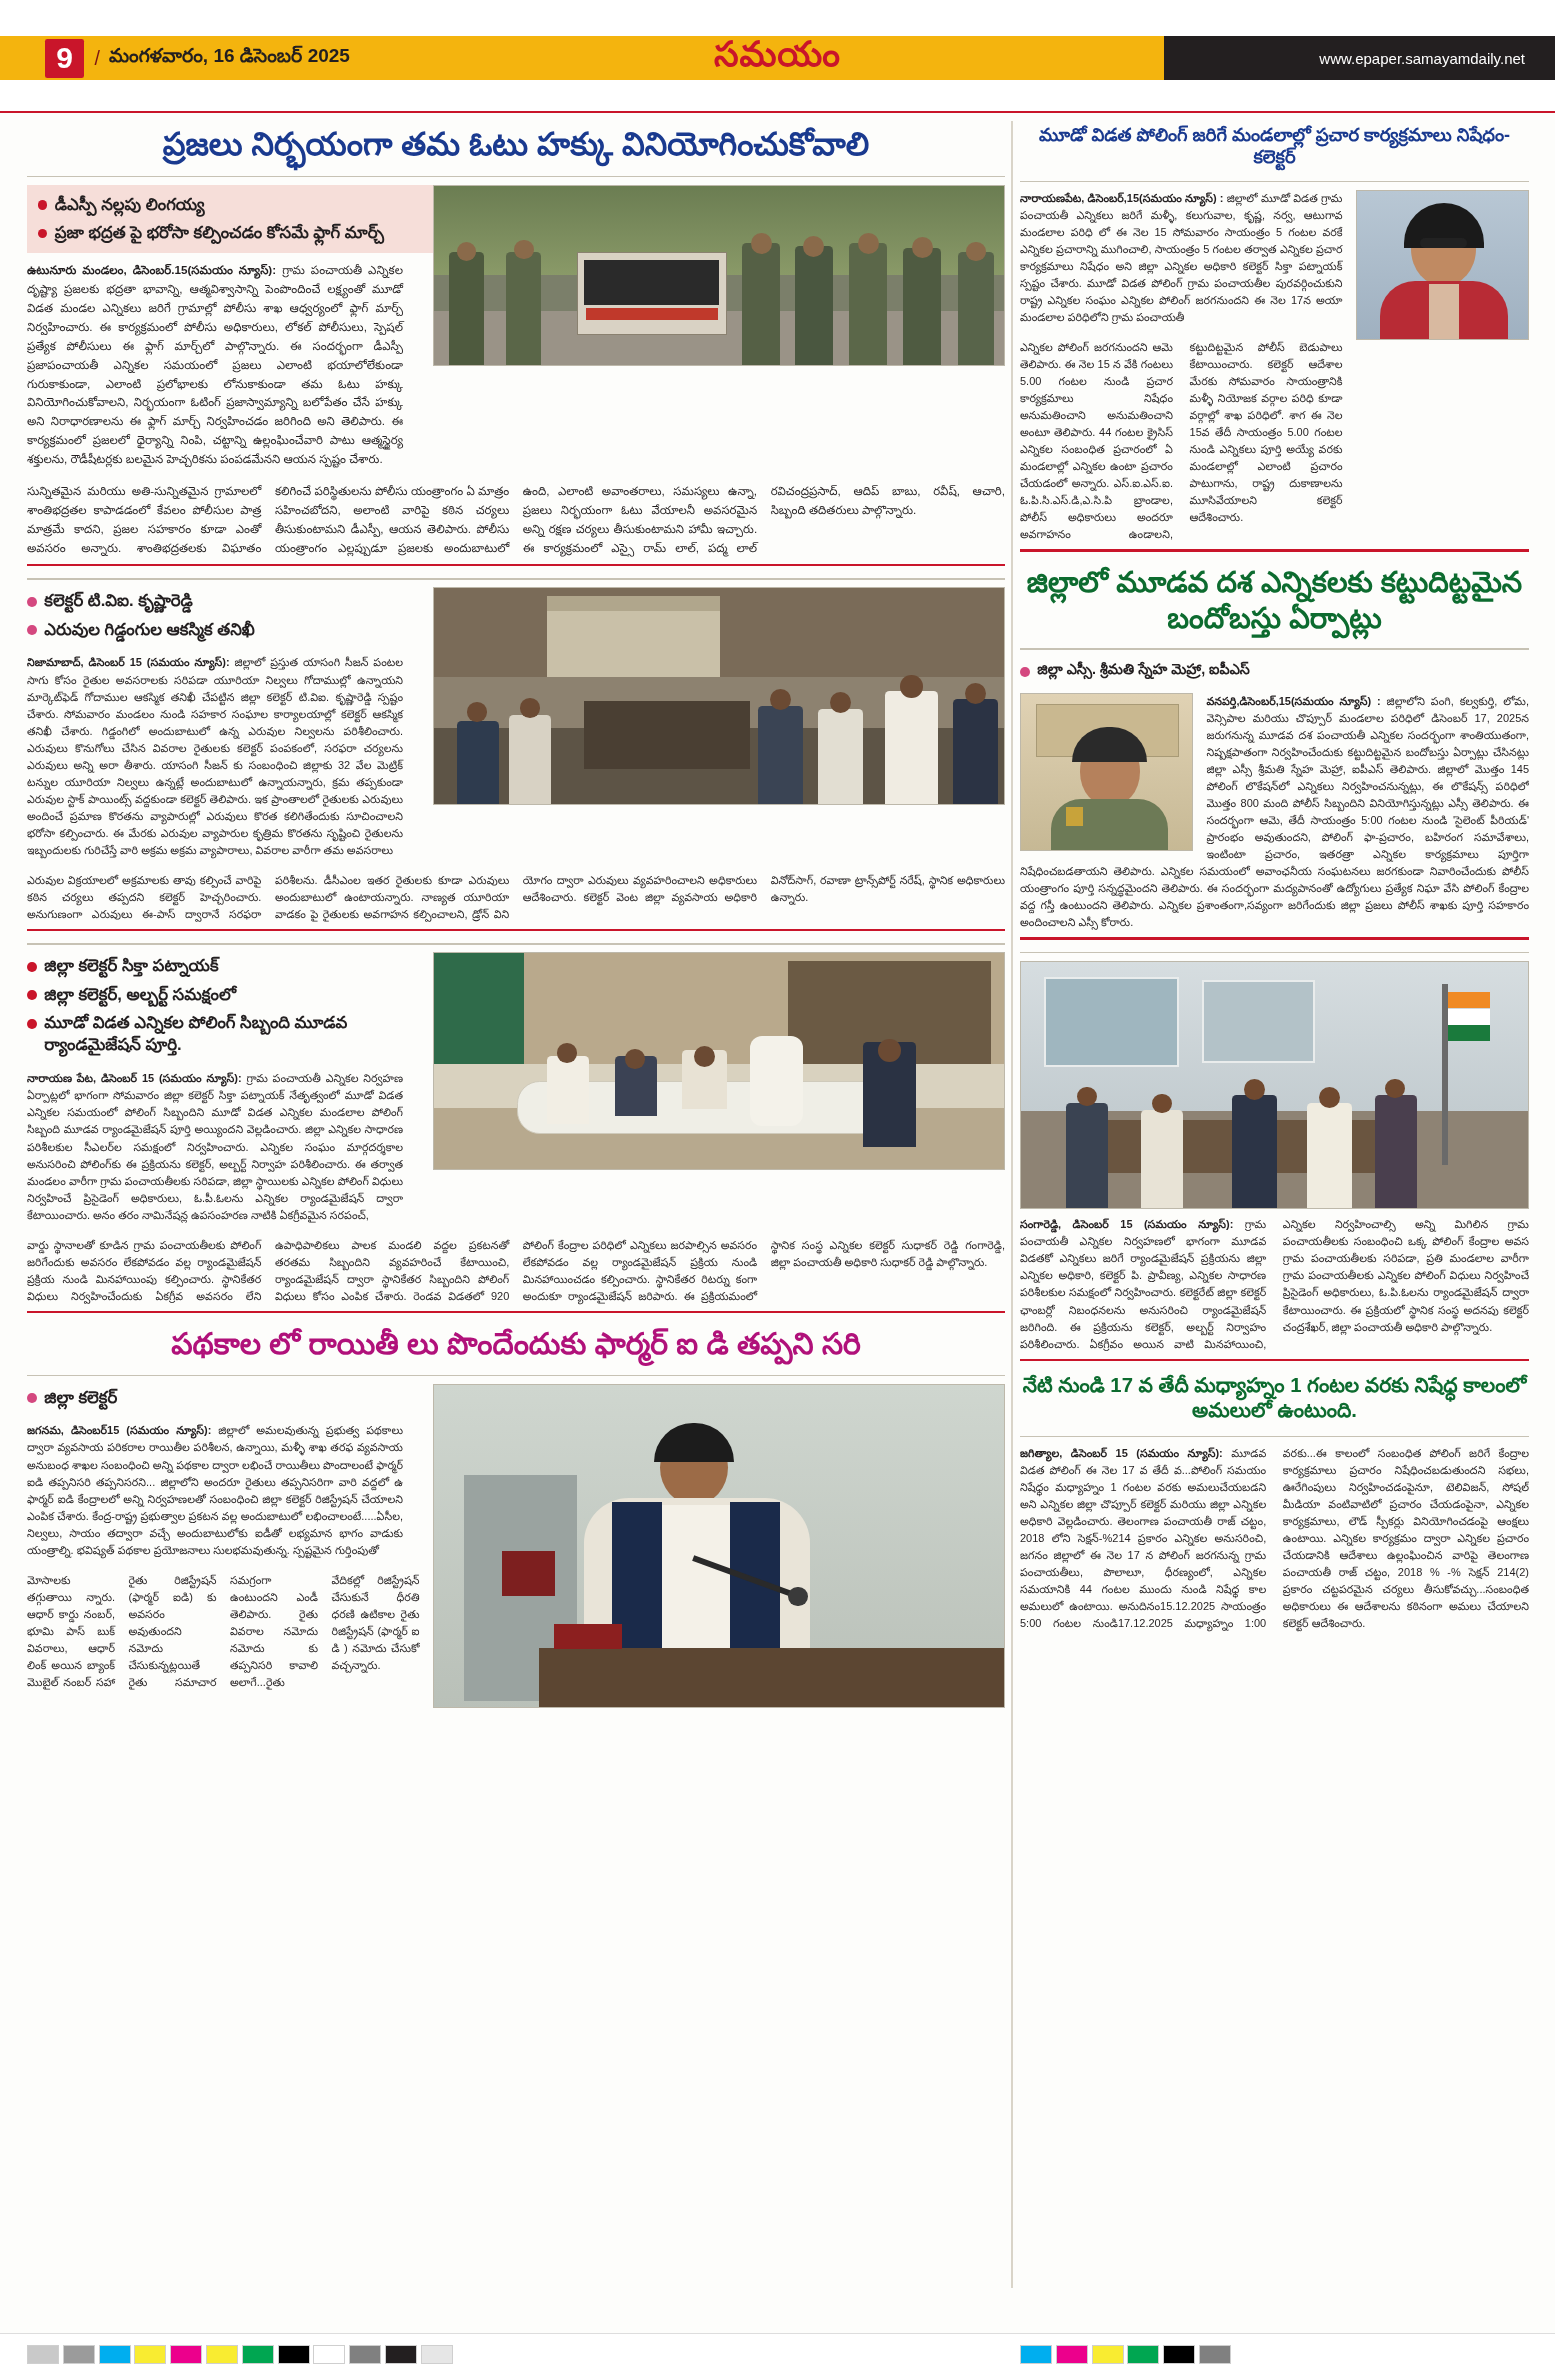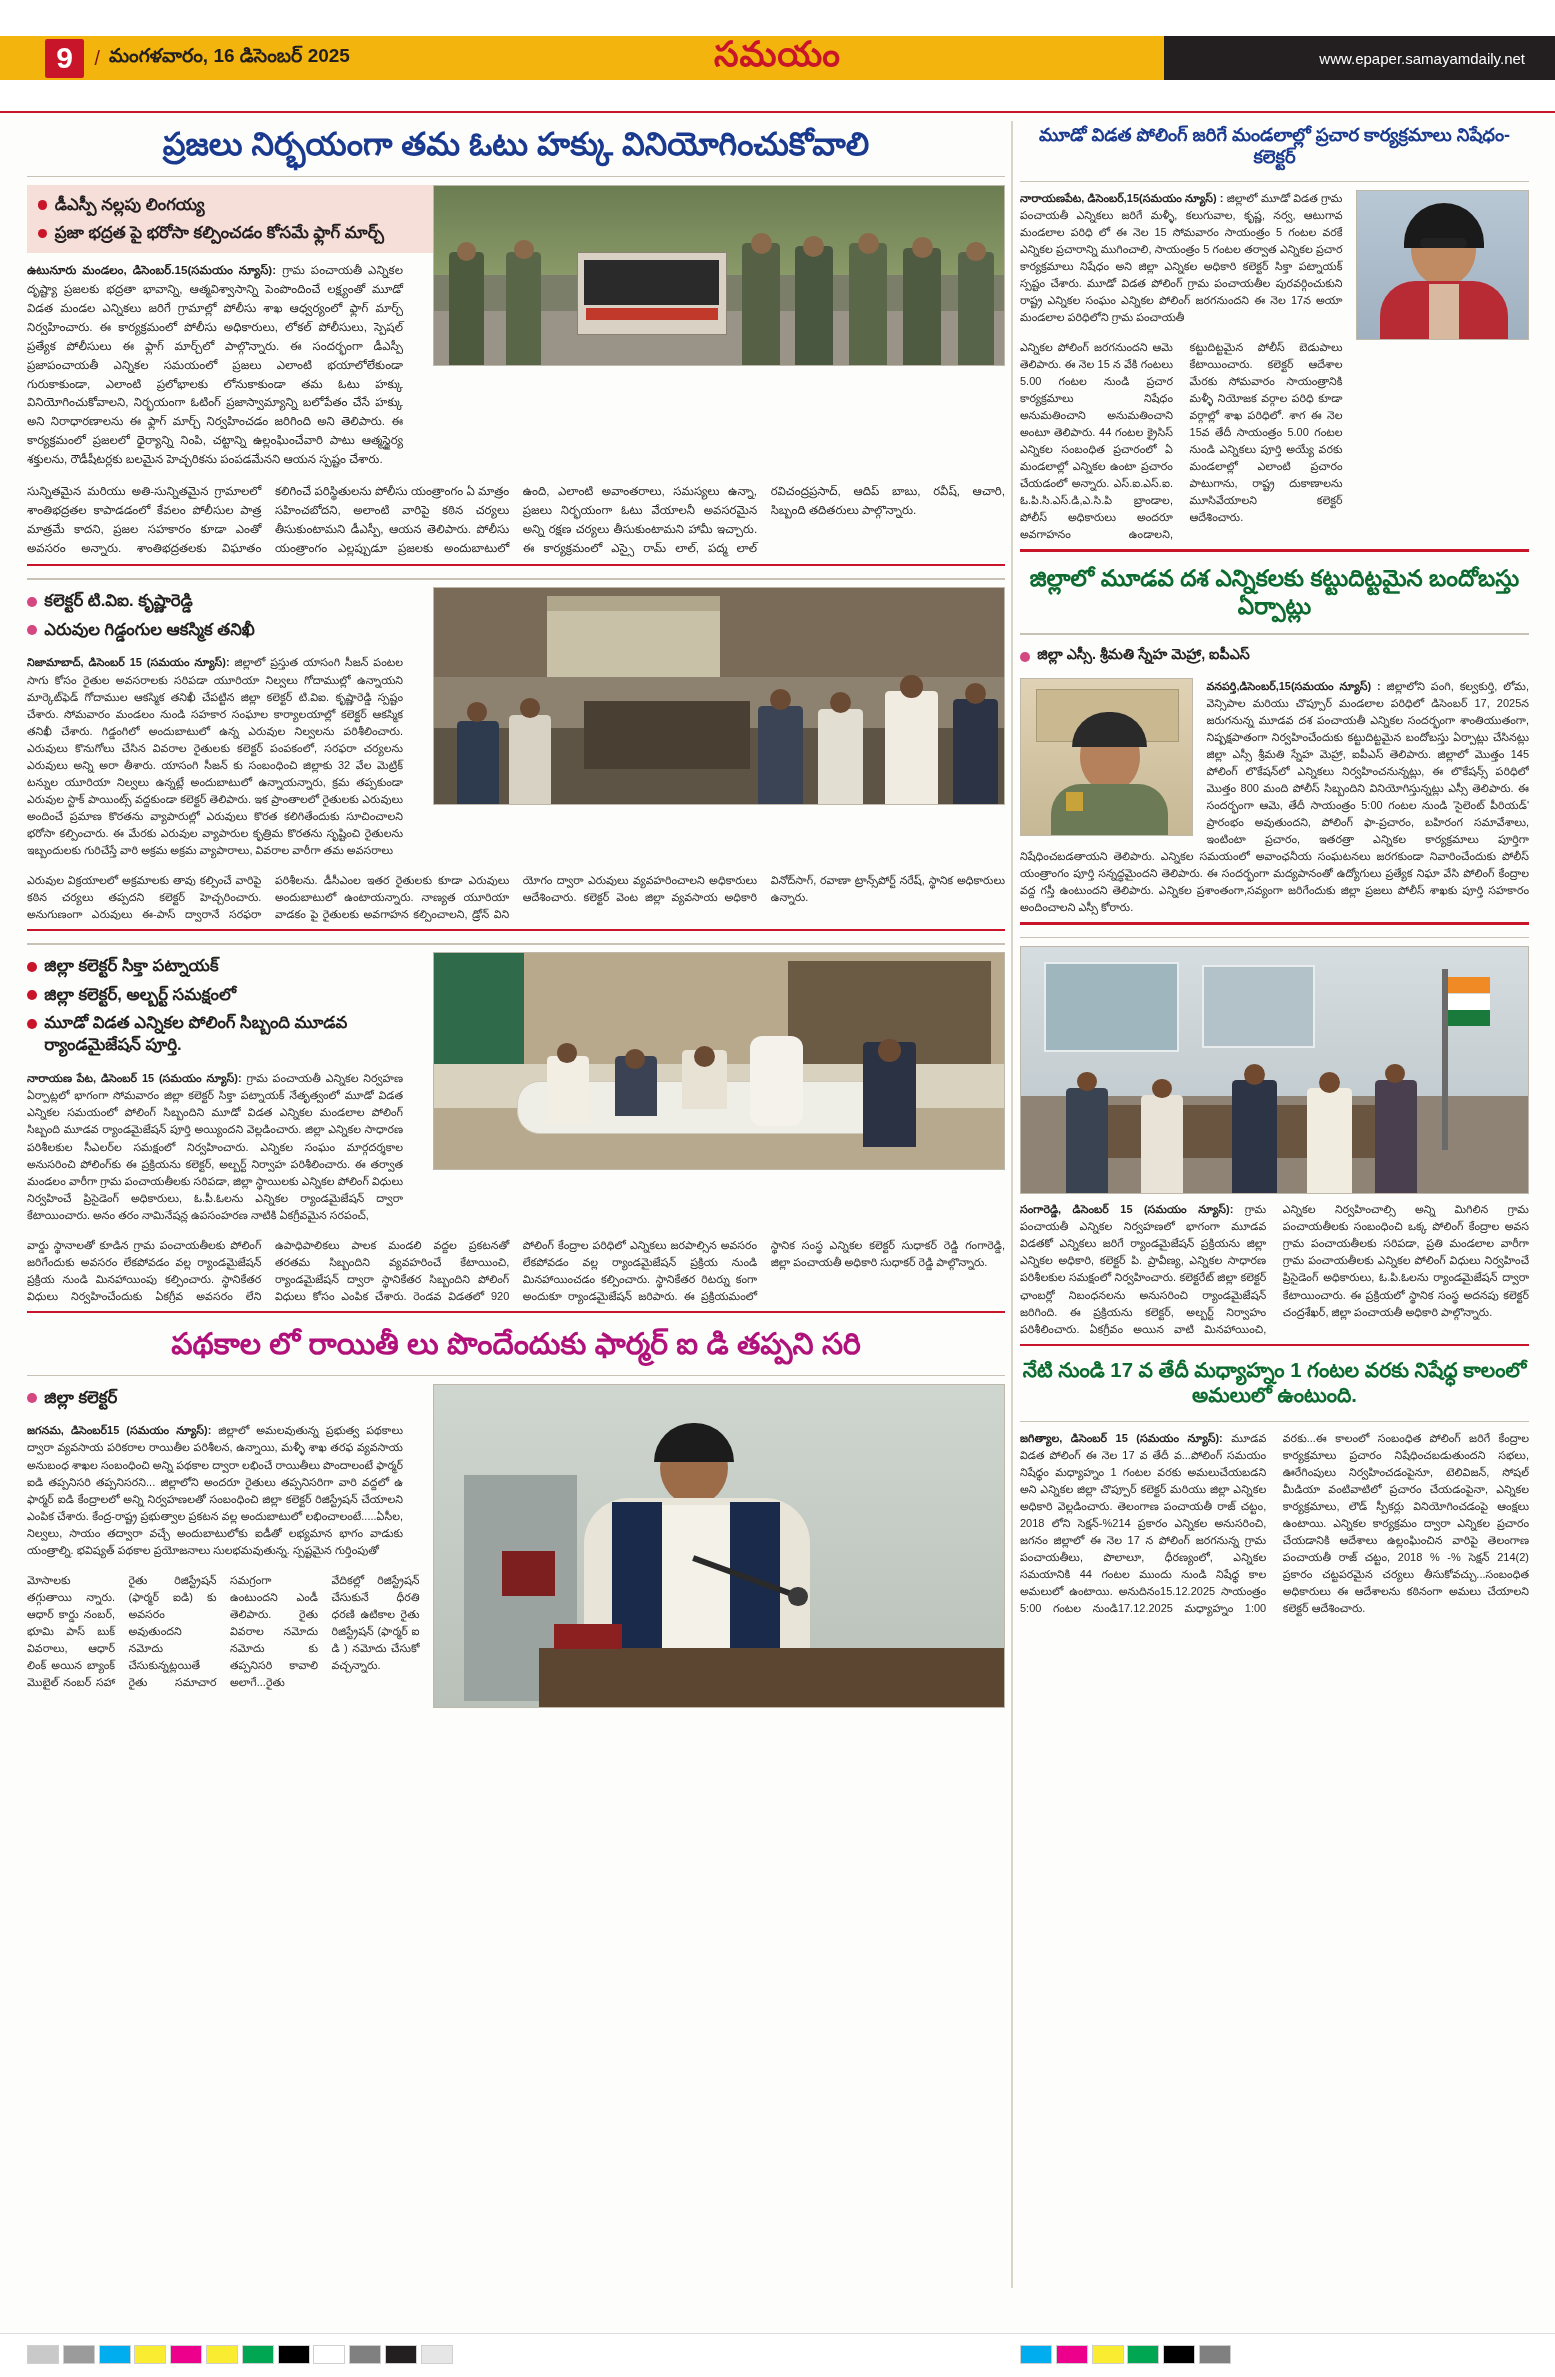--- a/index.html
+++ b/index.html
@@ -107,21 +107,21 @@
     font-weight: bold;
     line-height: 1.25;
     text-align: center;
     padding: 4.5px 0 7.5px 0;
   }
   h1.headline.green { color: #0d6b2f; }
   h1.headline.black { color: #231f20; font-size: 37px; }
   h1.headline.magenta { color: #b0117a; font-size: 30px; }
   h1.headline.blue2 { color: #1a3a8f; font-size: 18px; }
   h1.headline.red { color: #c9152a; font-size: 22px; }
-  h1.headline.green2 { color: #0d6b2f; font-size: 23px; }
+  h1.headline.green2 { color: #0d6b2f; font-size: 29px; }
 
   .rule-thin {
     height: 1.5px; background: #c7c2b4; margin: 4.5px 0 7.5px 0;
   }
   .rule-red { height: 2.3px; background: #c9152a; margin: 6px 0 7.5px 0; }
 
   
   .bullets {
     background: #f6ded9;
     padding: 9px 10.5px;

